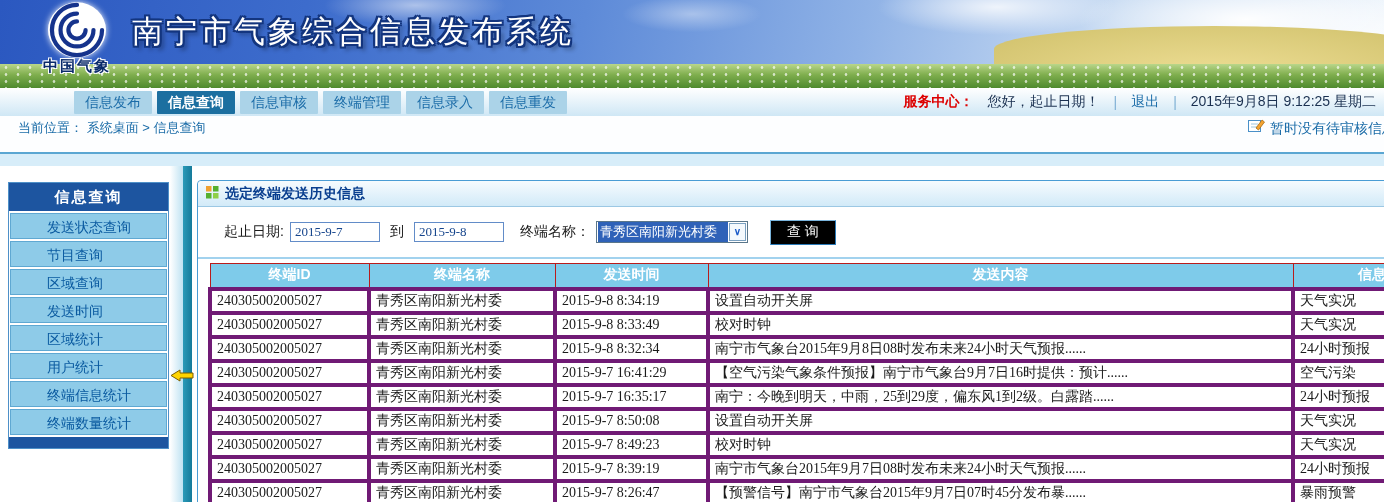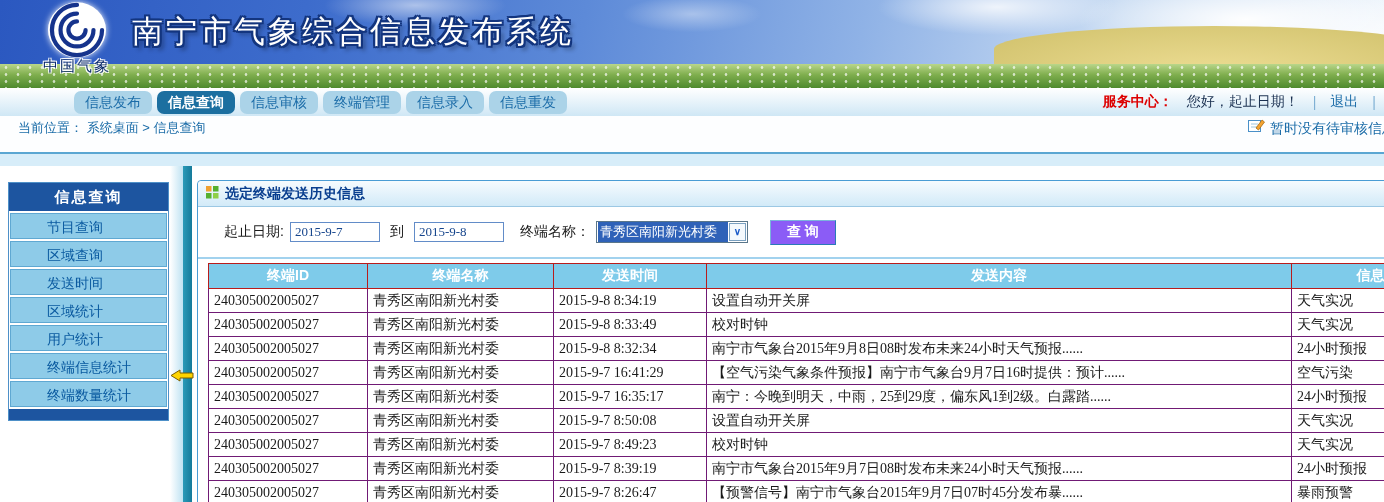--- a/index.html
+++ b/index.html
@@ -19,31 +19,31 @@
       radial-gradient(ellipse 100px 26px at 50% 16%, rgba(255,255,255,.4), rgba(255,255,255,0) 70%); }
   .hill { position:absolute; right:-50px; bottom:16px; width:440px; height:46px;
     background:radial-gradient(ellipse at 50% 115%, #efdf96, #cfc06a); border-radius:100% 100% 0 0; }
   .grass { position:absolute; left:0; right:0; bottom:0; height:24px;
     background:linear-gradient(to bottom,#b9d68a 0%,#7fae4e 45%,#4e8a2e 100%); }
   .grass::after { content:""; position:absolute; inset:0;
     background-image:radial-gradient(circle, rgba(255,255,255,.85) 1px, rgba(255,255,255,0) 1.7px);
     background-size:12px 7px; opacity:.8; }
   .logo { position:absolute; left:24px; top:1px; width:106px; text-align:center; }
   .logo svg { filter:drop-shadow(0 0 3px rgba(255,255,255,.95)); }
-  .logo-caption { color:#0a2a6a; font-weight:normal; font-size:15px; letter-spacing:2px; margin-top:-6px;
+  .logo-caption { color:#0a2a6a; font-weight:bold; font-size:15px; letter-spacing:2px; margin-top:-6px;
     text-shadow:1px 1px 0 #fff,-1px -1px 0 #fff,1px -1px 0 #fff,-1px 1px 0 #fff; }
   .banner-title { position:absolute; left:132px; top:11px; font-size:31px; font-weight:normal; color:#fff; letter-spacing:3px;
     text-shadow:-2px -2px 0 #13357e,2px -2px 0 #13357e,-2px 2px 0 #13357e,2px 2px 0 #13357e,
       0 -2px 0 #13357e,0 2px 0 #13357e,-2px 0 0 #13357e,2px 0 0 #13357e,4px 4px 4px rgba(0,0,0,.45); }
 
   
   .navbar { position:relative; height:28px; background:linear-gradient(#ffffff,#cfe7f5); }
   .tabs { position:absolute; left:74px; top:3px; display:flex; gap:5px; }
   .tab { display:block; padding:0 11px; height:23px; line-height:23px; font-size:14px;
-    color:#1b6ca8; background:#abd3e8; border-radius:7px; text-decoration:none; cursor:pointer;text-align:center; }
+    color:#1b6ca8; background:#abd3e8; border-radius:1px; text-decoration:none; cursor:pointer;text-align:center; }
   .tab.active { background:#1c6fa0; color:#fff; font-weight:bold; }
   .nav-right { position:absolute; right:8px; top:5px; display:flex; gap:14px; align-items:center;
     font-size:14px; color:#1a3050; white-space:nowrap; }
   .svc { color:#dd0000; font-weight:bold; }
   .logout { color:#1b6ca8; text-decoration:none; cursor:pointer; }
   .vsep { color:#7fb0d4; }
 
   
   .crumbrow { position:relative; height:36px; line-height:24px; font-size:13px; color:#1b6ca8; background:#fdfeff; }
   .crumbrow .lbl { margin-left:18px; }
@@ -80,30 +80,30 @@
   .date-input { width:90px; height:20px; border:1px solid #628cc8; padding:1px 4px;
     font-size:13px; color:#16458c; font-family:"Liberation Serif", serif; }
   .to-lbl { margin:0 4px; }
   .term-lbl { margin-left:10px; }
   .selectbox { width:152px; height:22px; border:1px solid #5a768a; background:#fff;
     display:flex; align-items:center; cursor:pointer; }
   .selectbox .val { flex:1; background:#2f62b8; color:#fff; font-size:13px; margin:1px;
     padding:1px 2px; white-space:nowrap; overflow:hidden; }
   .selectbox .arrowbox { width:17px; height:18px; border:1px solid #7aa0c0; margin-right:1px;
     color:#1a5ac8; text-align:center; line-height:16px; font-size:10px; font-weight:bold; background:#f4f9fd; }
-  .search-btn { margin-left:16px; width:66px; height:25px; background:#8b5cf6; color:#fff;
+  .search-btn { margin-left:16px; width:66px; height:25px; background:#000000; color:#fff;
     border:1px solid #2a7ab8; border-top-color:#7ab4dc; border-left-color:#7ab4dc;
-    font-size:14px; font-weight:bold; cursor:pointer; font-family:"Liberation Sans", sans-serif; }
+    font-size:14px; font-weight:normal; cursor:pointer; font-family:"Liberation Sans", sans-serif; }
 
   
   .table-wrap { padding:4px 0 0 10px; }
   table { border-collapse:collapse; table-layout:fixed; width:1255px; }
   th { background:#7ecbea; color:#fff; font-weight:bold; height:25px; font-size:14px;
     border:1px solid #b91c1c; text-align:center; }
-  td { height:24px; border:1px solid #701a75; padding:0 5px; color:#1a1a1a; font-size:14px;
+  td { height:24px; border:4px solid #701a75; padding:0 5px; color:#1a1a1a; font-size:14px;
     font-family:"Liberation Serif", serif; white-space:nowrap; overflow:hidden; background:#fff; }
 </style>
 </head>
 <body>
 
 <div id="app">
 
   <div class="banner">
     <div class="clouds"></div>
     <div class="hill"></div>
@@ -132,20 +132,21 @@
       <a class="tab">终端管理</a>
       <a class="tab">信息录入</a>
       <a class="tab">信息重发</a>
     </div>
     <div class="nav-right">
       <span class="svc">服务中心：</span>
       <span>您好，起止日期！</span>
       <span class="vsep">|</span>
       <a class="logout">退出</a>
       <span class="vsep">|</span>
+      <span>2015年9月8日  9:12:25  星期二</span>
     </div>
   </div>
 
   <div class="crumbrow">
     <span class="lbl">当前位置：</span>
     <a class="crumb-link">系统桌面</a>
     <span>&gt;</span>
     <span>信息查询</span>
     <span class="pending">
       <span>
@@ -158,20 +159,21 @@
       </span>
       <span>暂时没有待审核信息</span>
     </span>
   </div>
   <div class="band"></div>
 
   <div class="content">
 
     <div class="sidebar">
       <div class="side-title">信息查询</div>
+      <div class="side-item">发送状态查询</div>
       <div class="side-item">节目查询</div>
       <div class="side-item">区域查询</div>
       <div class="side-item">发送时间</div>
       <div class="side-item">区域统计</div>
       <div class="side-item">用户统计</div>
       <div class="side-item">终端信息统计</div>
       <div class="side-item">终端数量统计</div>
       <div class="side-footer"></div>
     </div>
     <div class="side-gap"></div>

